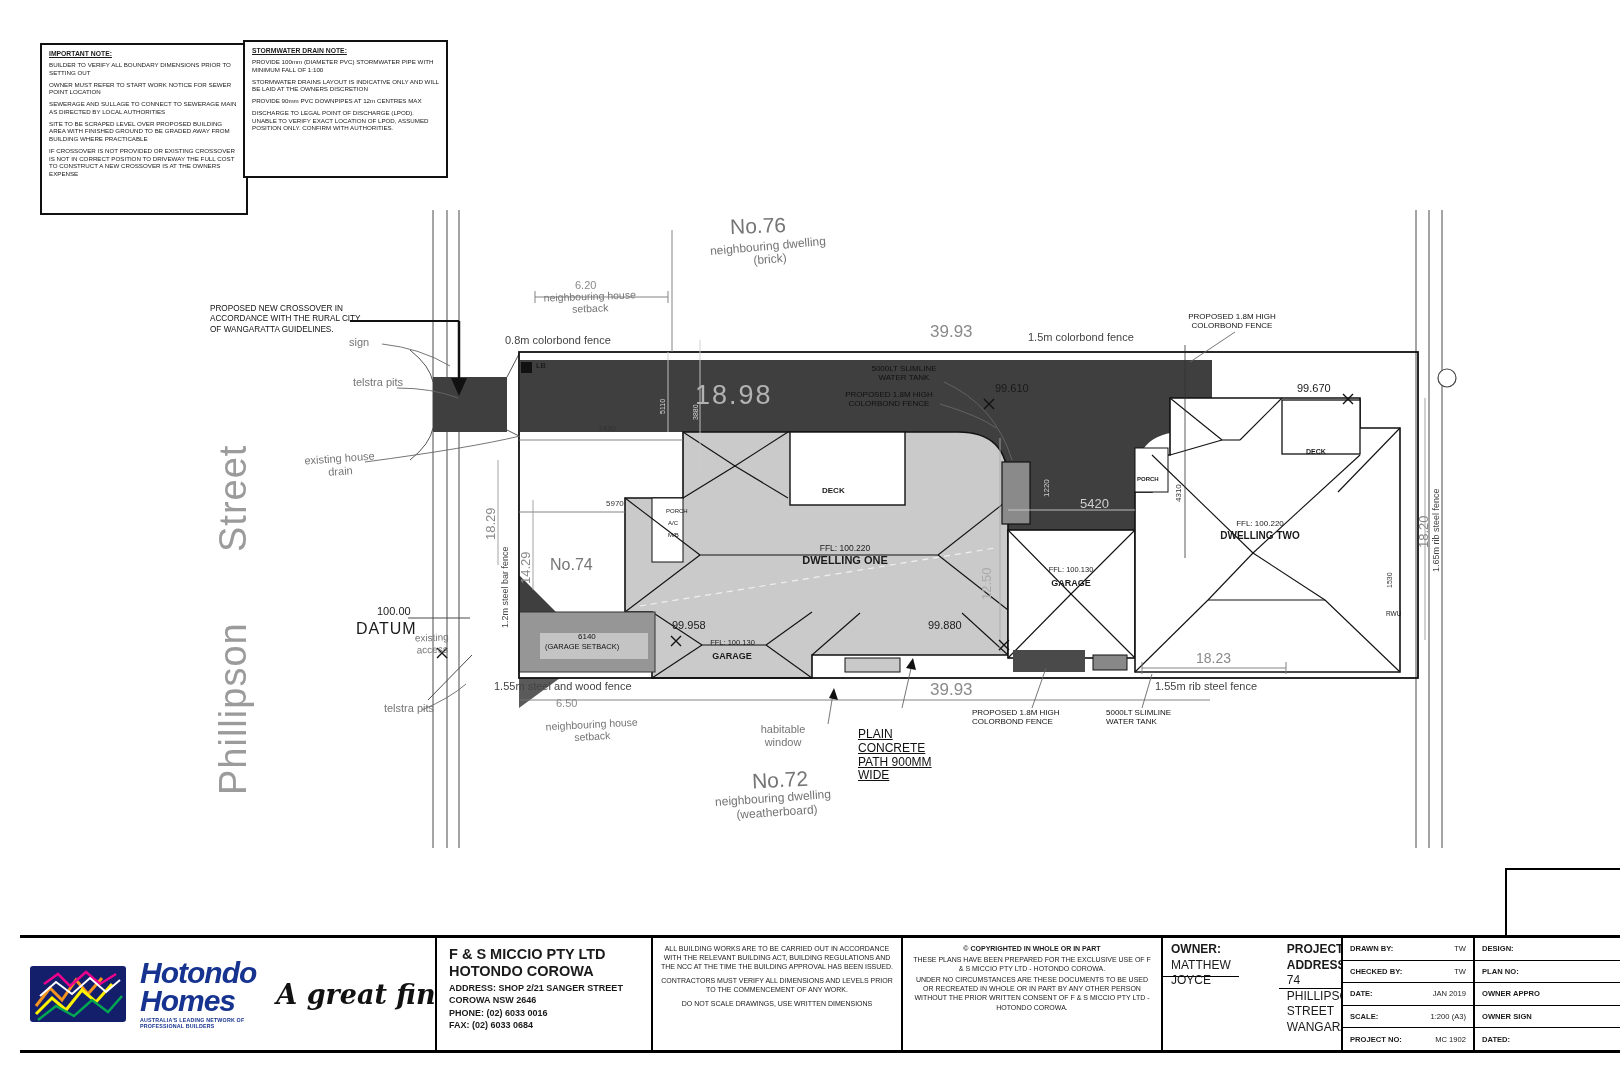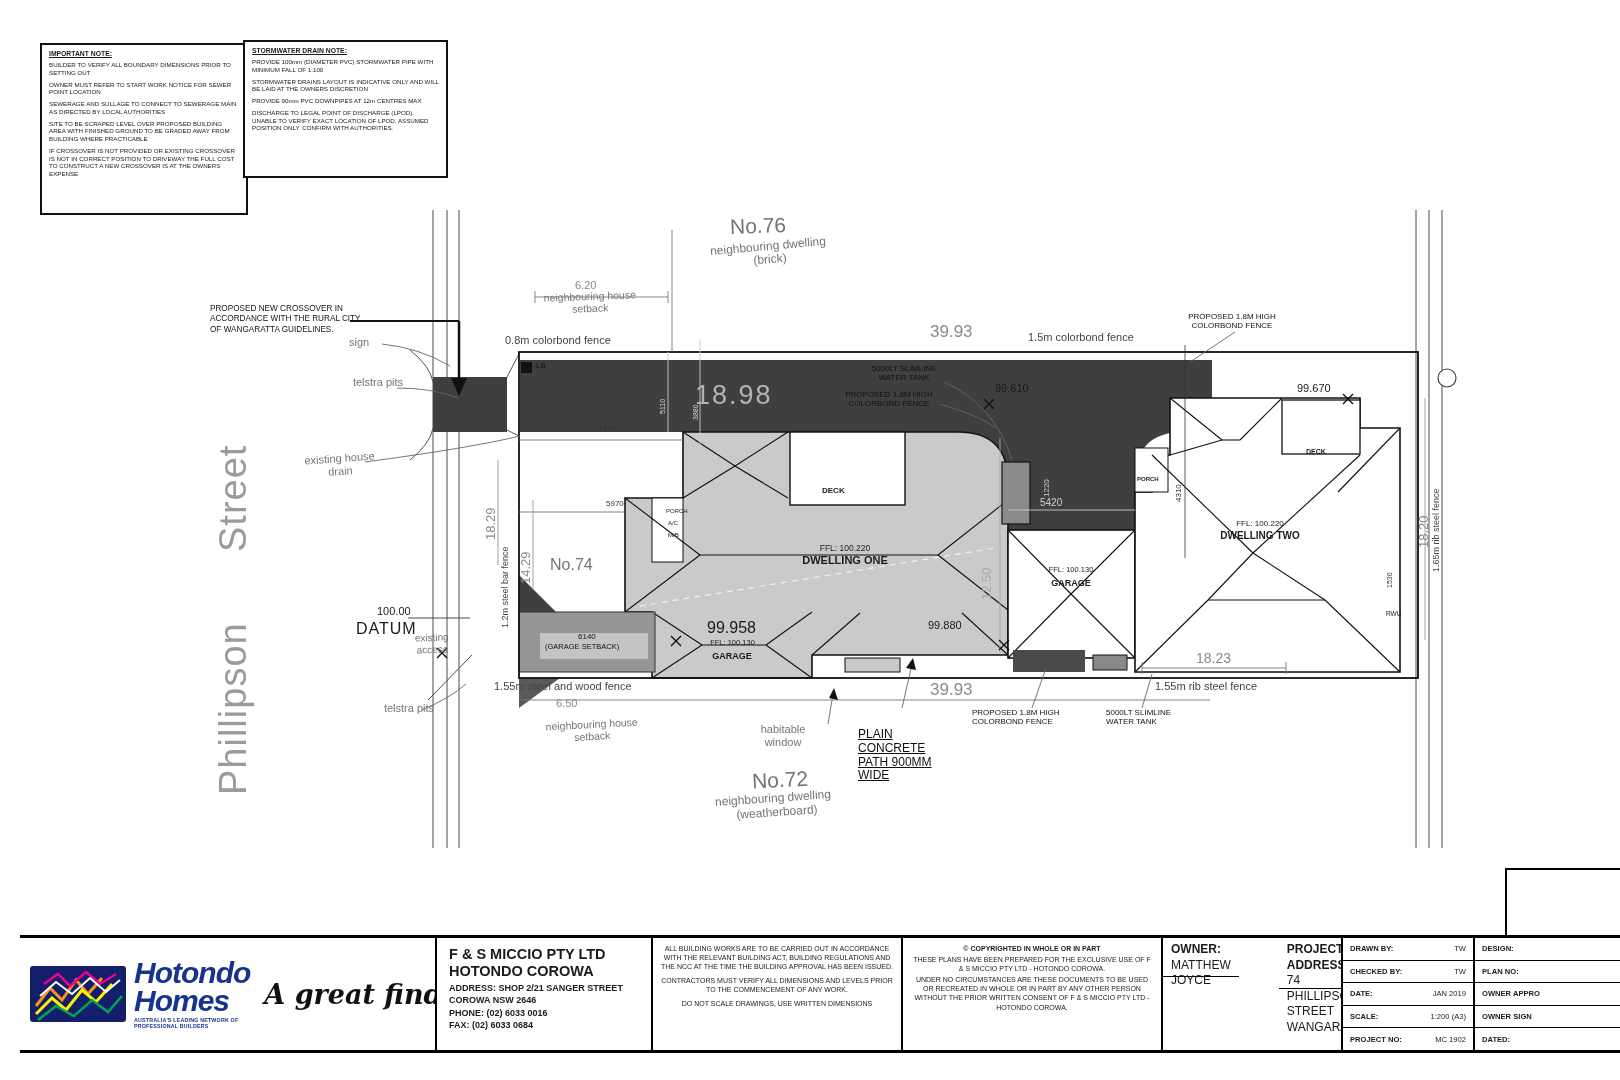--- a/index.html
+++ b/index.html
@@ -12,21 +12,21 @@
   .hand{color:#757575;}
   .tech{color:#111;text-transform:uppercase;}
   .dim{color:#8a8a8a;}
   .notebox{position:absolute;border:2px solid #111;background:#fff;padding:5px 7px;overflow:hidden;}
   .notebox h4{margin:0 0 4px 0;font-size:6.8px;text-decoration:underline;}
   .notebox p{margin:0 0 4px 0;font-size:6.2px;line-height:1.25;}
   
   #tblock{position:absolute;left:20px;top:935px;width:1640px;height:112px;
           border-top:3px solid #000;border-bottom:3px solid #000;display:flex;background:#fff;}
   .tcell{border-right:2px solid #000;height:100%;box-sizing:border-box;overflow:hidden;}
-  .logo-cell{width:417px;display:flex;align-items:center;gap:8px;padding:6px 10px;box-sizing:border-box;}
+  .logo-cell{width:417px;display:flex;align-items:center;gap:14px;padding:6px 10px;box-sizing:border-box;}
   .logo-mark{width:96px;height:56px;background:#141f6b;border-radius:3px;flex:none;}
   .logo-name{line-height:.92;font-weight:bold;font-style:italic;color:#16338f;font-size:30px;letter-spacing:-1px;}
   .logo-sub{font-size:5.3px;color:#16338f;font-weight:bold;margin-top:3px;letter-spacing:.2px;}
   .tagline{font-family:"DejaVu Serif",serif;font-style:italic;font-weight:bold;font-size:27px;color:#111;margin-left:6px;white-space:nowrap;}
   .comp-cell{width:216px;padding:8px 12px;}
   .comp-cell .nm{font-size:14.5px;font-weight:bold;line-height:1.15;}
   .comp-cell .dt{font-size:9px;font-weight:bold;line-height:1.35;margin-top:3px;}
   .works-cell{width:250px;font-size:7px;text-align:center;padding:6px 8px;line-height:1.3;}
   .works-cell p{margin:0 0 5px 0;}
   .copy-cell{width:260px;font-size:7px;text-align:center;padding:6px 10px;line-height:1.3;}
@@ -272,26 +272,26 @@
   <div class="lbl bold" style="left:822px;top:462px;font-size:8px;">DECK</div>
   <div class="lbl bold" style="left:1306px;top:424px;font-size:7px;">DECK</div>
   <div class="lbl bold" style="left:1137px;top:452px;font-size:6px;">PORCH</div>
   <div class="lbl" style="left:666px;top:508px;font-size:6px;">PORCH</div>
   <div class="lbl" style="left:668px;top:520px;font-size:6px;">A/C</div>
   <div class="lbl" style="left:668px;top:532px;font-size:6px;">M/B</div>
   <div class="lbl" style="left:1386px;top:610px;font-size:6.5px;">RWU</div>
 
   <div class="lbl" style="left:995px;top:382px;font-size:11px;">99.610</div>
   <div class="lbl" style="left:1297px;top:382px;font-size:11px;">99.670</div>
-  <div class="lbl" style="left:672px;top:619px;font-size:16px;margin-left:35px;">99.958</div>
+  <div class="lbl" style="left:672px;top:619px;font-size:11px;">99.958</div>
   <div class="lbl" style="left:928px;top:619px;font-size:11px;">99.880</div>
 
   <div class="lbl" style="left:598px;top:424px;font-size:8px;color:#333;">7430</div>
   <div class="lbl" style="left:594px;top:499px;font-size:8px;color:#333;margin-left:12px;">5970</div>
-  <div class="lbl" style="left:1040px;top:497px;font-size:10px;color:#d0d0d0;">5420</div>
+  <div class="lbl" style="left:1080px;top:497px;font-size:13px;color:#d0d0d0;">5420</div>
   <div class="lbl rot" style="left:1042px;top:497px;font-size:8px;color:#d0d0d0;">1220</div>
   <div class="lbl rot" style="left:1174px;top:502px;font-size:8px;color:#333;">4310</div>
   <div class="lbl rot" style="left:1386px;top:588px;font-size:7px;color:#333;">1530</div>
   <div class="lbl rot" style="left:659px;top:414px;font-size:7px;color:#d8d8d8;">5110</div>
   <div class="lbl rot" style="left:692px;top:420px;font-size:7px;color:#d8d8d8;">3880</div>
   <div class="lbl rot" style="left:980px;top:600px;font-size:13px;color:#aaa;">12.50</div>
 
   <div class="abs" style="left:1505px;top:868px;width:130px;height:33px;border:2px solid #000;background:#fff;"></div>
   <div class="abs" style="left:1505px;top:901px;width:130px;height:34px;border:2px solid #000;border-top:none;background:#fff;"></div>
 

